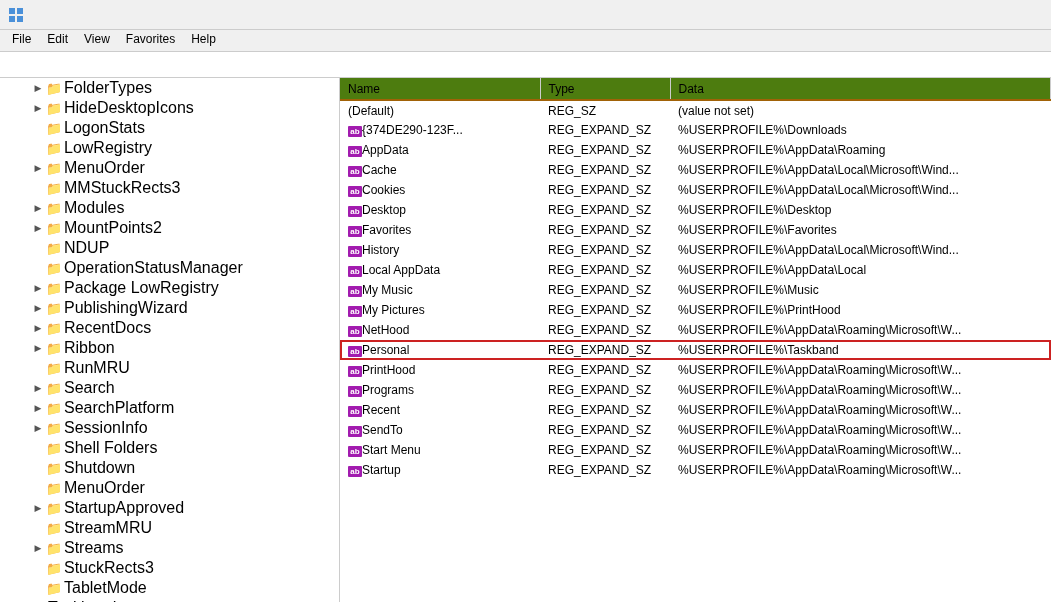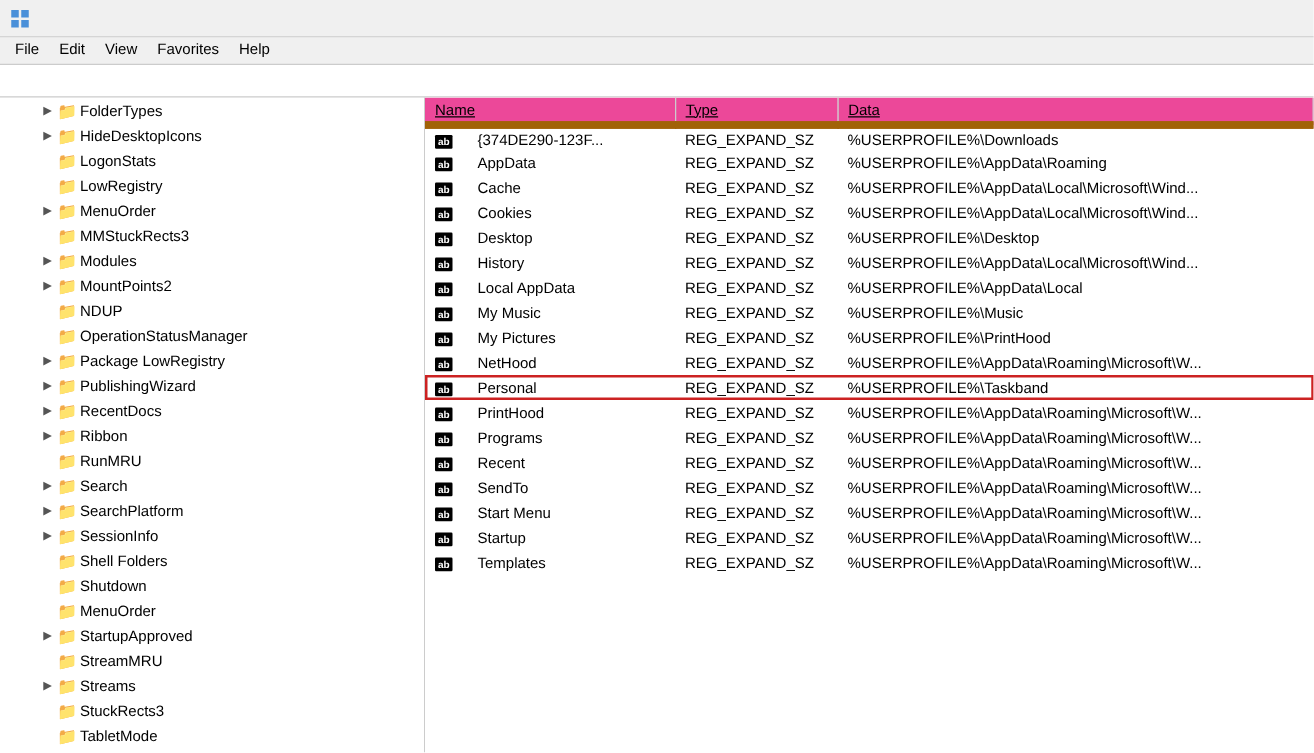--- a/index.html
+++ b/index.html
@@ -53,39 +53,39 @@
     }
     .tree-arrow {
       width: 16px; min-width: 16px; display: flex; align-items: center; justify-content: center;
       font-size: 9px; color: #555;
     }
     .tree-icon {
       width: 16px; min-width: 16px; margin-right: 2px;
       display: flex; align-items: center; justify-content: center;
     }
     .folder-icon { color: #e8a000; font-size: 13px; }
-    .tree-label { font-size: 12px; }
+    .tree-label { font-size: 16px; }
 
     
     #right-panel { flex: 1; overflow: auto; background: #fff; }
     #reg-table { width: 100%; border-collapse: collapse; }
-    #reg-table thead tr { height: 22px; background: #ec4899; border-bottom: 6px solid #a16207; text-decoration: underline; }
+    #reg-table thead tr { height: 22px; background: #4d7c0f; border-bottom: 2px solid #a16207; }
     #reg-table thead th {
       text-align: left; padding: 2px 8px; font-weight: normal;
       border-right: 1px solid #ccc; font-size: 12px;
     }
     #reg-table tbody tr { height: 20px; }
     #reg-table td {
       padding: 1px 8px; font-size: 12px; border: none;
       white-space: nowrap; overflow: hidden; text-overflow: ellipsis; max-width: 300px;
     }
     .ab-icon {
       display: inline-flex; align-items: center; justify-content: center;
-      background: #000000; color: #fff; font-size: 8px; font-weight: bold;
-      width: 14px; height: 11px; border-radius: 1px; margin-right: 20px;
+      background: #a21caf; color: #fff; font-size: 8px; font-weight: bold;
+      width: 14px; height: 11px; border-radius: 1px; margin-right: 0;
     }
 
     
     ::-webkit-scrollbar { width: 16px; height: 16px; }
     ::-webkit-scrollbar-track { background: #f0f0f0; }
     ::-webkit-scrollbar-thumb { background: #c0c0c0; border: 1px solid #a0a0a0; }
   </style>
 </head>
 <body>
 
@@ -314,20 +314,25 @@
   <div id="right-panel">
     <table id="reg-table">
       <thead>
         <tr>
           <th style="width:200px">Name</th>
           <th style="width:130px">Type</th>
           <th>Data</th>
         </tr>
       </thead>
       <tbody id="table-body">
+      <tr>
+            <td>(Default)</td>
+            <td>REG_SZ</td>
+            <td>(value not set)</td>
+          </tr>
           <tr>
             <td><span class="ab-icon">ab</span>{374DE290-123F...</td>
             <td>REG_EXPAND_SZ</td>
             <td>%USERPROFILE%\Downloads</td>
           </tr>
           <tr>
             <td><span class="ab-icon">ab</span>AppData</td>
             <td>REG_EXPAND_SZ</td>
             <td>%USERPROFILE%\AppData\Roaming</td>
           </tr>
@@ -338,20 +343,25 @@
           </tr>
           <tr>
             <td><span class="ab-icon">ab</span>Cookies</td>
             <td>REG_EXPAND_SZ</td>
             <td>%USERPROFILE%\AppData\Local\Microsoft\Wind...</td>
           </tr>
           <tr>
             <td><span class="ab-icon">ab</span>Desktop</td>
             <td>REG_EXPAND_SZ</td>
             <td>%USERPROFILE%\Desktop</td>
+          </tr>
+          <tr>
+            <td><span class="ab-icon">ab</span>Favorites</td>
+            <td>REG_EXPAND_SZ</td>
+            <td>%USERPROFILE%\Favorites</td>
           </tr>
           <tr>
             <td><span class="ab-icon">ab</span>History</td>
             <td>REG_EXPAND_SZ</td>
             <td>%USERPROFILE%\AppData\Local\Microsoft\Wind...</td>
           </tr>
           <tr>
             <td><span class="ab-icon">ab</span>Local AppData</td>
             <td>REG_EXPAND_SZ</td>
             <td>%USERPROFILE%\AppData\Local</td>
@@ -396,24 +406,19 @@
             <td>REG_EXPAND_SZ</td>
             <td>%USERPROFILE%\AppData\Roaming\Microsoft\W...</td>
           </tr>
           <tr>
             <td><span class="ab-icon">ab</span>Start Menu</td>
             <td>REG_EXPAND_SZ</td>
             <td>%USERPROFILE%\AppData\Roaming\Microsoft\W...</td>
           </tr>
           <tr>
             <td><span class="ab-icon">ab</span>Startup</td>
-            <td>REG_EXPAND_SZ</td>
-            <td>%USERPROFILE%\AppData\Roaming\Microsoft\W...</td>
-          </tr>
-          <tr>
-            <td><span class="ab-icon">ab</span>Templates</td>
             <td>REG_EXPAND_SZ</td>
             <td>%USERPROFILE%\AppData\Roaming\Microsoft\W...</td>
           </tr>
         </tbody>
     </table>
   </div>
 </div>
 
 </body></html>

